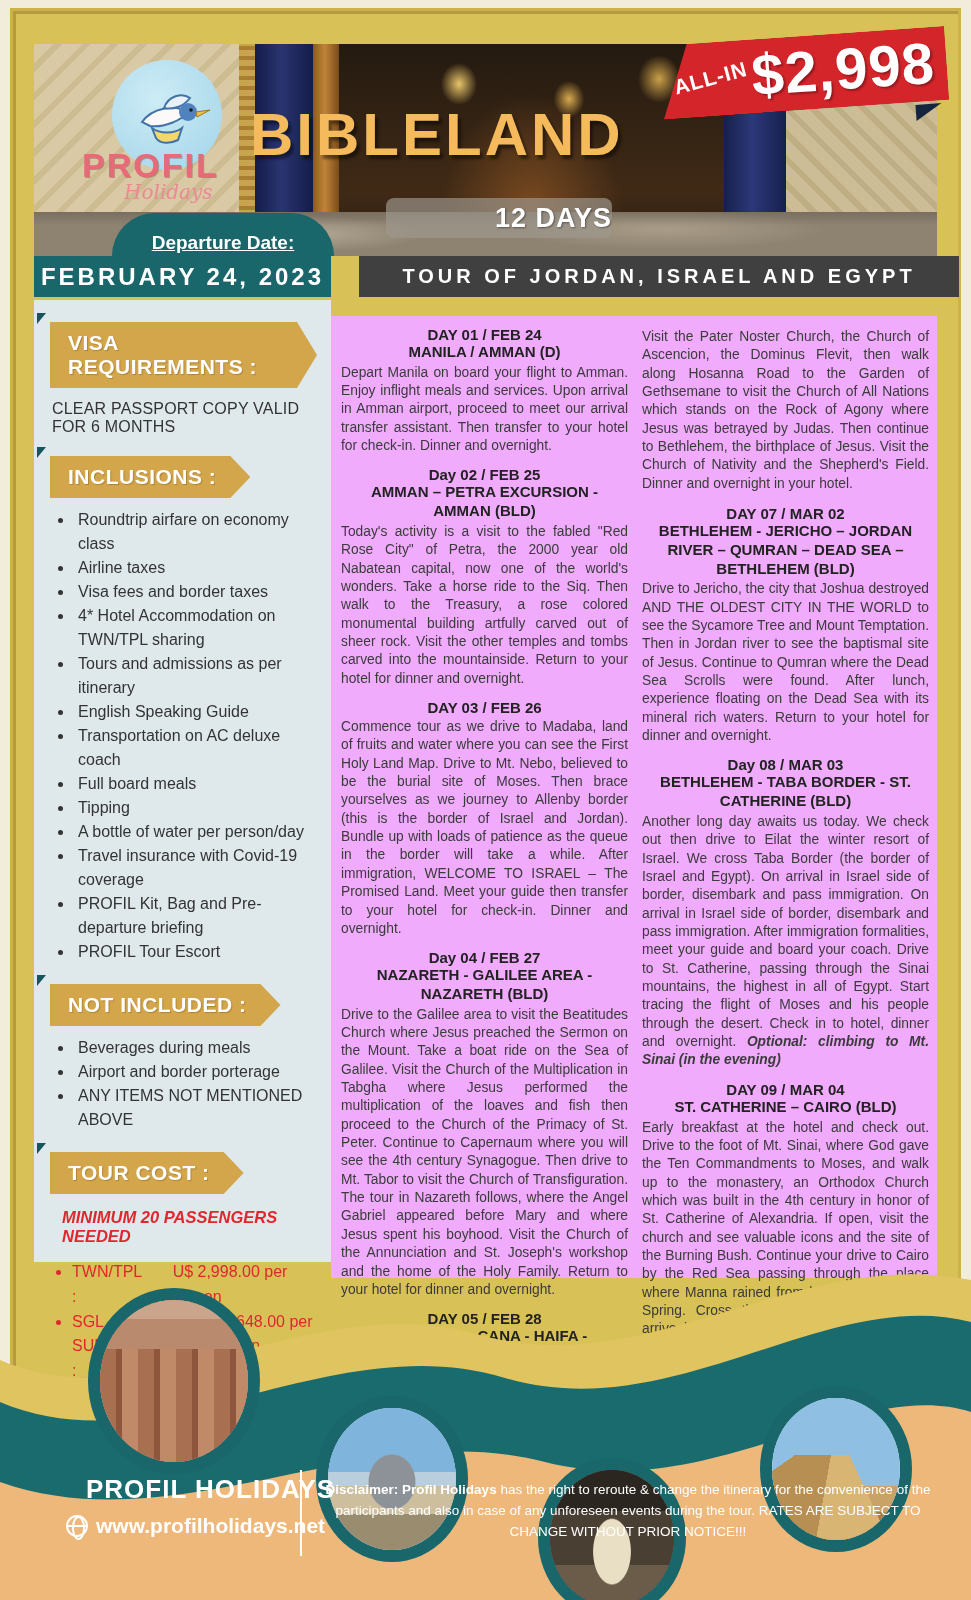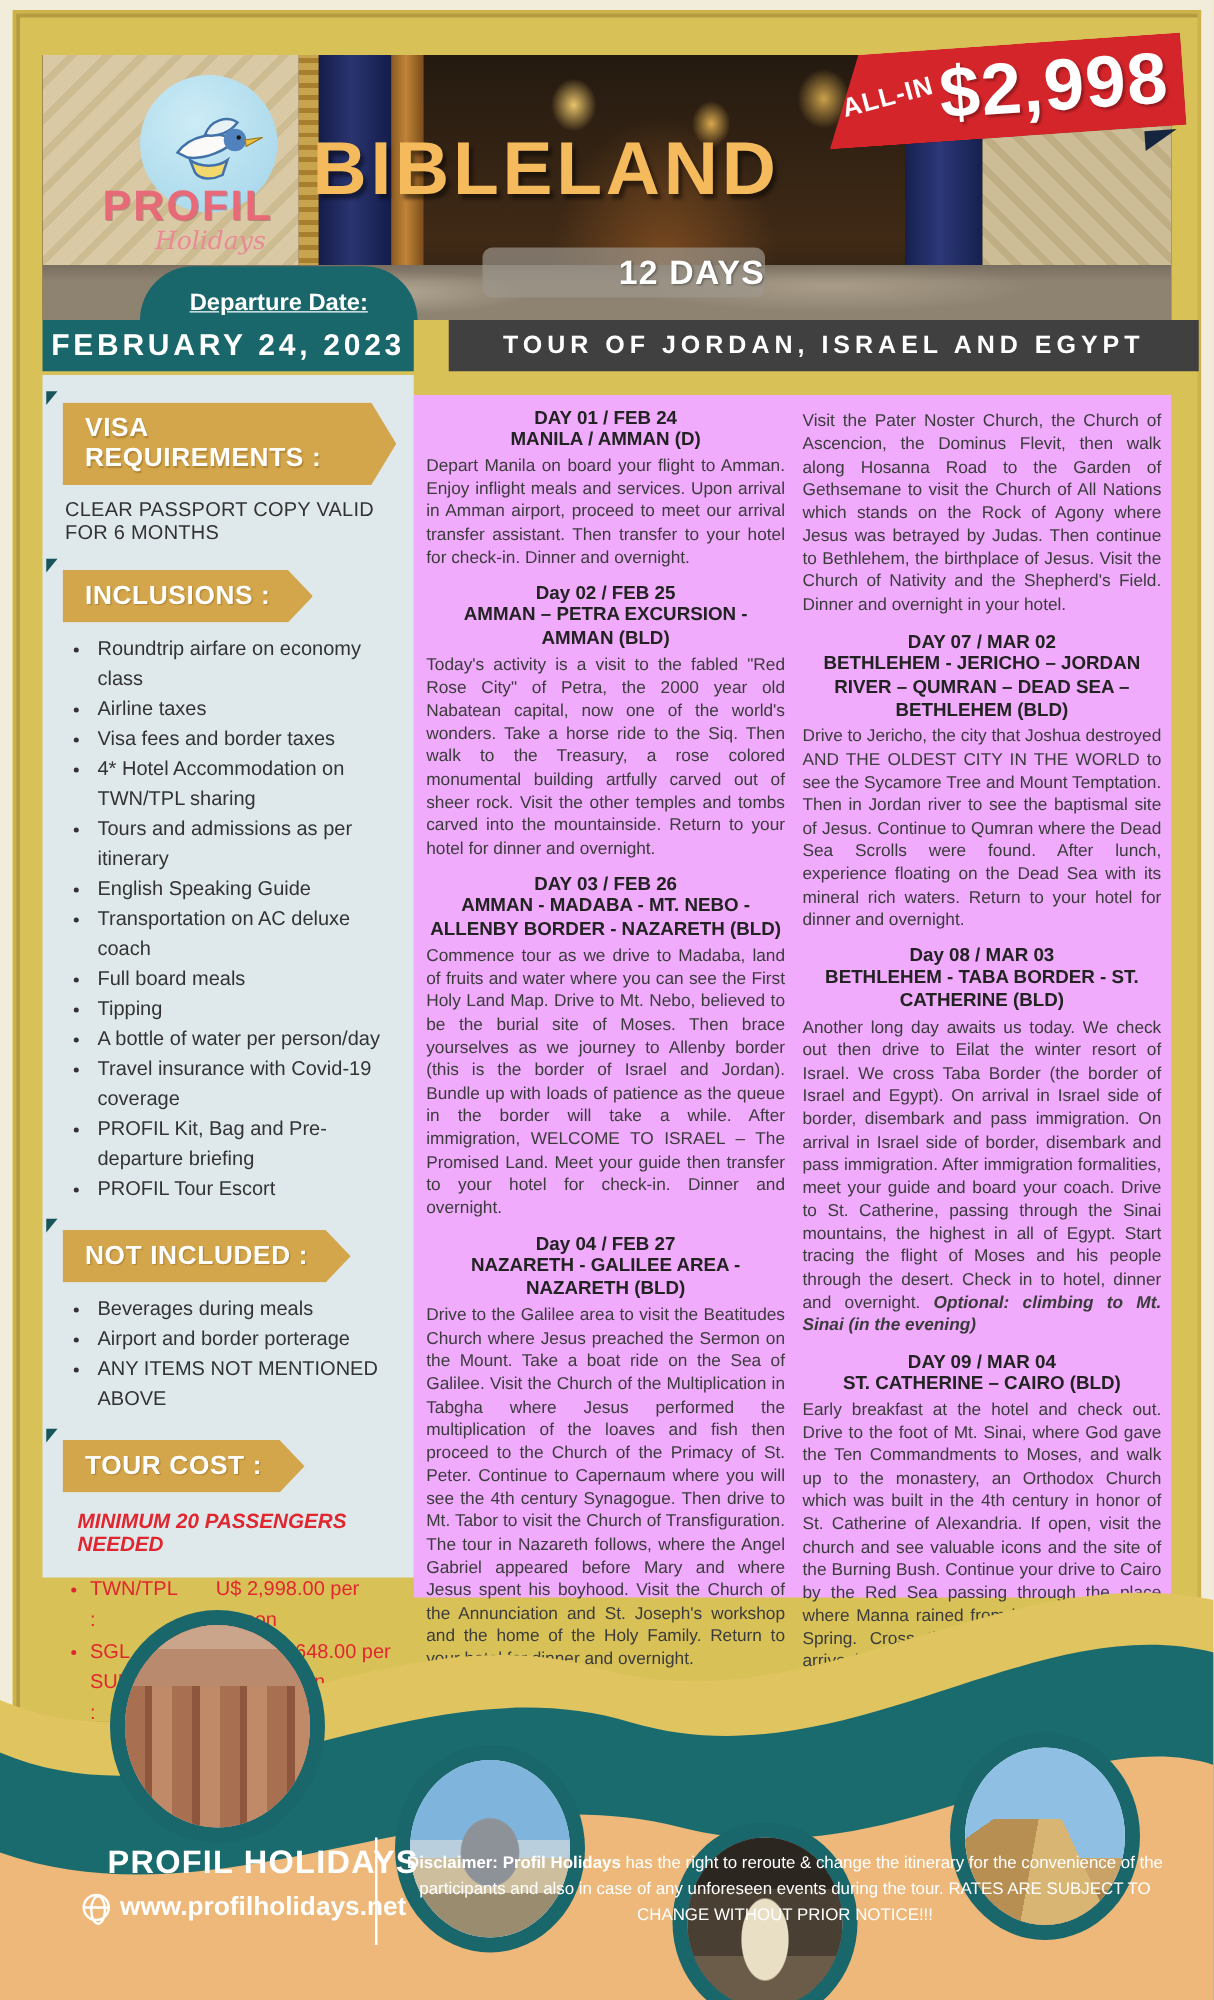--- a/index.html
+++ b/index.html
@@ -262,21 +262,20 @@
         <div class="day-route">MANILA / AMMAN (D)</div>
         <p class="day-body">Depart Manila on board your flight to Amman. Enjoy inflight meals and services. Upon arrival in Amman airport, proceed to meet our arrival transfer assistant. Then transfer to your hotel for check-in. Dinner and overnight.</p>
       </div>
       <div class="day">
         <div class="day-title">Day 02  / FEB 25</div>
         <div class="day-route">AMMAN – PETRA EXCURSION - AMMAN (BLD)</div>
         <p class="day-body">Today's activity is a visit to the fabled "Red Rose City" of Petra, the 2000 year old Nabatean capital, now one of the world's wonders. Take a horse ride to the Siq. Then walk to the Treasury, a rose colored monumental building artfully carved out of sheer rock. Visit the other temples and tombs carved into the mountainside. Return to your hotel for dinner and overnight.</p>
       </div>
       <div class="day">
         <div class="day-title">DAY 03  / FEB 26</div>
-        <div class="day-route">AMMAN  - MADABA - MT. NEBO - ALLENBY BORDER - NAZARETH (BLD)</div>
         <p class="day-body">Commence tour as we drive to Madaba, land of fruits and water where you can see the First Holy Land Map. Drive to Mt. Nebo, believed to be the burial site of Moses. Then brace yourselves as we journey to Allenby border (this is the border of Israel and Jordan). Bundle up with loads of patience as the queue in the border will take a while. After immigration, WELCOME TO ISRAEL – The Promised Land. Meet your guide then transfer to your hotel for check-in. Dinner and overnight.</p>
       </div>
       <div class="day">
         <div class="day-title">Day 04  / FEB 27</div>
         <div class="day-route">NAZARETH - GALILEE AREA - NAZARETH (BLD)</div>
         <p class="day-body">Drive to the Galilee area to visit the Beatitudes Church where Jesus preached the Sermon on the Mount. Take a boat ride on the Sea of Galilee. Visit the Church of the Multiplication in Tabgha where Jesus performed the multiplication of the loaves and fish then proceed to the Church of the Primacy of St. Peter. Continue to Capernaum where you will see the 4th century Synagogue. Then drive to Mt. Tabor to visit the Church of Transfiguration. The tour in Nazareth follows, where the Angel Gabriel appeared before Mary and where Jesus spent his boyhood. Visit the Church of the Annunciation and St. Joseph's workshop and the home of the Holy Family. Return to your hotel for dinner and overnight.</p>
       </div>
       <div class="day">
         <div class="day-title">DAY 05 / FEB 28</div>
         <div class="day-route">NAZARETH - CANA - HAIFA - CAESAREA - BETHLEHEM (BLD)</div>

